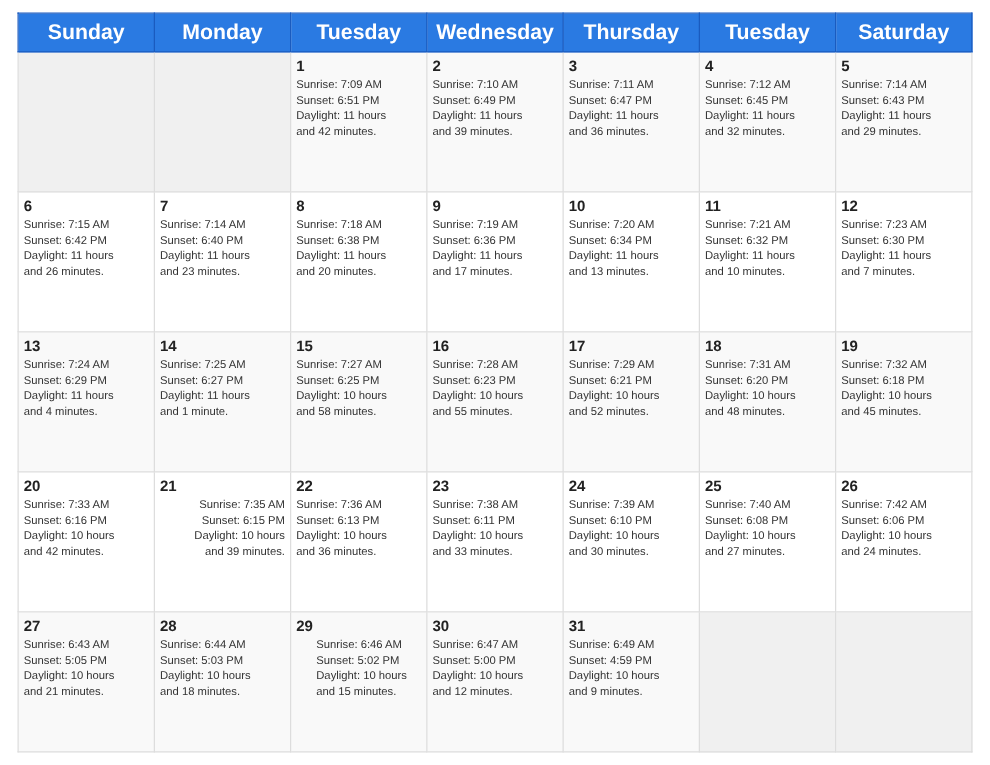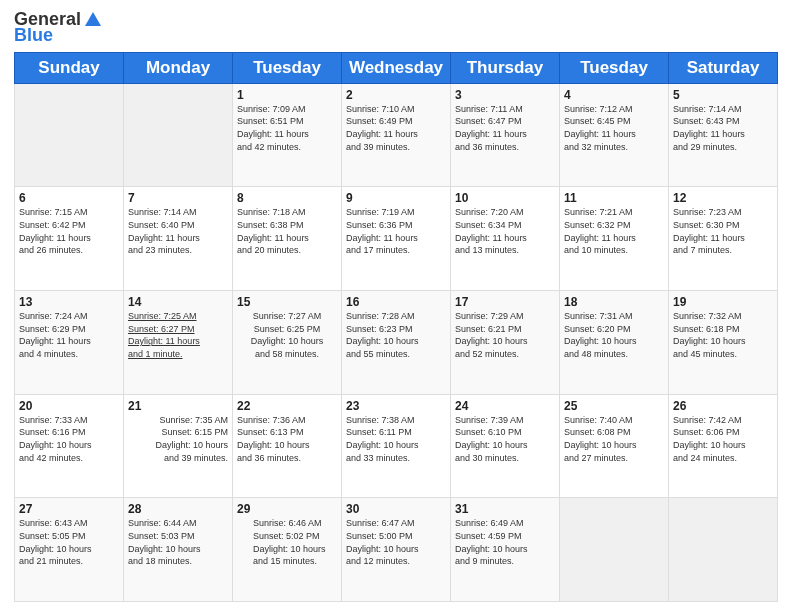--- a/index.html
+++ b/index.html
@@ -84,35 +84,20 @@
       line-height: 1.4;
     }
     .empty-cell {
       background: #f0f0f0 !important;
     }
   </style>
 </head>
 <body>
 
 <div class="page">
-  <div class="header">
-    <div class="logo">
-      <div style="display:flex;align-items:center;gap:2px;">
-        <span style="font-size:18px;font-weight:bold;color:#333;">General</span>
-        <svg width="20" height="20" viewBox="0 0 20 20">
-          <polygon points="10,2 18,16 2,16" fill="#2a7ae2"></polygon>
-        </svg>
-      </div>
-      <span style="font-size:18px;font-weight:bold;color:#2a7ae2;margin-top:-4px;">Blue</span>
-    </div>
-    <div class="title-block">
-      <div class="month-title"></div>
-      <div class="location"></div>
-    </div>
-  </div>
 
   <table class="calendar">
     <thead>
       <tr>
       <th>Sunday</th>
           <th>Monday</th>
           <th>Tuesday</th>
           <th>Wednesday</th>
           <th>Thursday</th>
           <th>Tuesday</th>
@@ -213,28 +198,28 @@
         <tr>
           <td>
             <span class="day-number">13</span>
             <div class="day-info" style="white-space: pre-line;">Sunrise: 7:24 AM
 Sunset: 6:29 PM
 Daylight: 11 hours
 and 4 minutes.</div>
           </td>
           <td>
             <span class="day-number">14</span>
-            <div class="day-info" style="white-space: pre-line; text-decoration: underline;">Sunrise: 7:25 AM
+            <div class="day-info" style="white-space: pre-line;">Sunrise: 7:25 AM
 Sunset: 6:27 PM
 Daylight: 11 hours
 and 1 minute.</div>
           </td>
           <td>
             <span class="day-number">15</span>
-            <div class="day-info" style="white-space: pre-line; text-align: center;">Sunrise: 7:27 AM
+            <div class="day-info" style="white-space: pre-line;">Sunrise: 7:27 AM
 Sunset: 6:25 PM
 Daylight: 10 hours
 and 58 minutes.</div>
           </td>
           <td>
             <span class="day-number">16</span>
             <div class="day-info" style="white-space: pre-line;">Sunrise: 7:28 AM
 Sunset: 6:23 PM
 Daylight: 10 hours
 and 55 minutes.</div>

